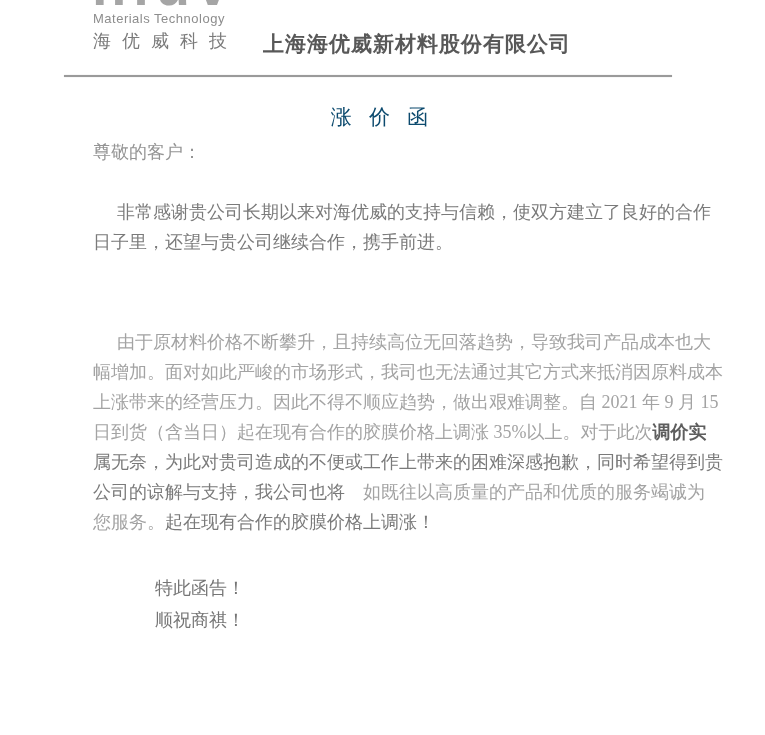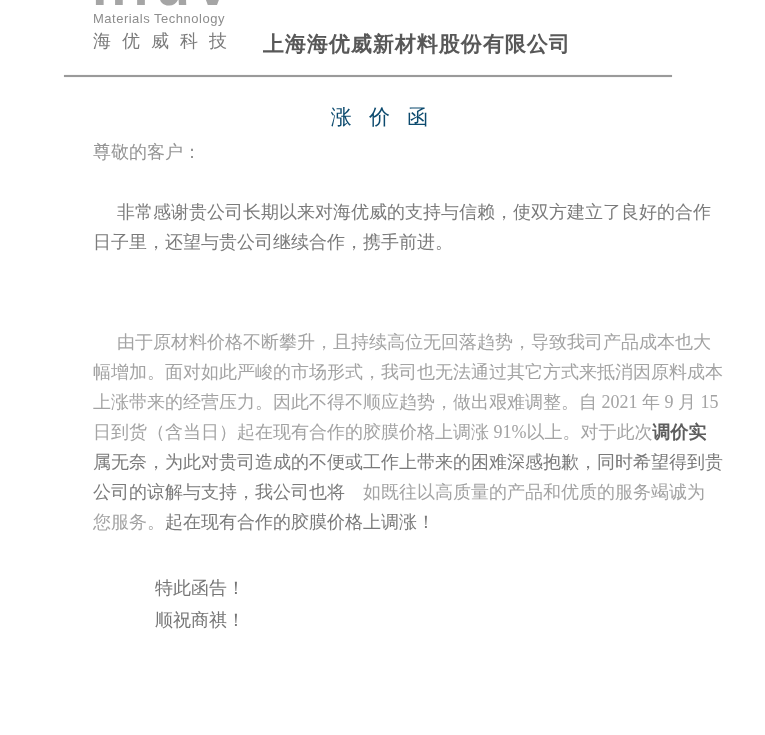--- a/index.html
+++ b/index.html
@@ -146,21 +146,21 @@
   <div class="salutation">尊敬的客户：</div>
 
   <div class="paragraph paragraph-1">
       <div class="body-line indent"><span class="tone-med">非常感谢贵公司长期以来对海优威的支持与信赖，使双方建立了良好的合作</span></div>
       <div class="body-line"><span class="tone-med">日子里，还望与贵公司继续合作，携手前进。</span></div>
     </div>
   <div class="paragraph paragraph-2">
       <div class="body-line indent"><span class="tone-light">由于原材料价格不断攀升，且持续高位无回落趋势，导致我司产品成本也大</span></div>
       <div class="body-line"><span class="tone-light">幅增加。面对如此严峻的市场形式，我司也无法通过其它方式来抵消因原料成本</span></div>
       <div class="body-line"><span class="tone-light">上涨带来的经营压力。因此不得不顺应趋势，做出艰难调整。自 2021 年 9 月 15</span></div>
-      <div class="body-line"><span class="tone-light">日到货（含当日）起在现有合作的胶膜价格上调涨 91%以上。对于此次</span><span class="tone-dark seg-bold">调价实</span></div>
+      <div class="body-line"><span class="tone-light">日到货（含当日）起在现有合作的胶膜价格上调涨 35%以上。对于此次</span><span class="tone-dark seg-bold">调价实</span></div>
       <div class="body-line"><span class="tone-med">属无奈，为此对贵司造成的不便或工作上带来的困难深感抱歉，同时希望得到贵</span></div>
       <div class="body-line"><span class="tone-med">公司的谅解与支持，我公司也将</span><span class="tone-light">　如既往以高质量的产品和优质的服务竭诚为</span></div>
       <div class="body-line"><span class="tone-light">您服务。</span><span class="tone-med">起在现有合作的胶膜价格上调涨！</span></div>
     </div>
 
   <div class="closing closing-1">特此函告！</div>
   <div class="closing closing-2">顺祝商祺！</div>
 
   <svg class="seal" viewBox="0 0 168 168" xmlns="http://www.w3.org/2000/svg">
     <circle cx="84" cy="84" r="78" fill="rgba(236,176,190,0.10)" stroke="rgba(219,121,144,0.75)" stroke-width="4"></circle>

